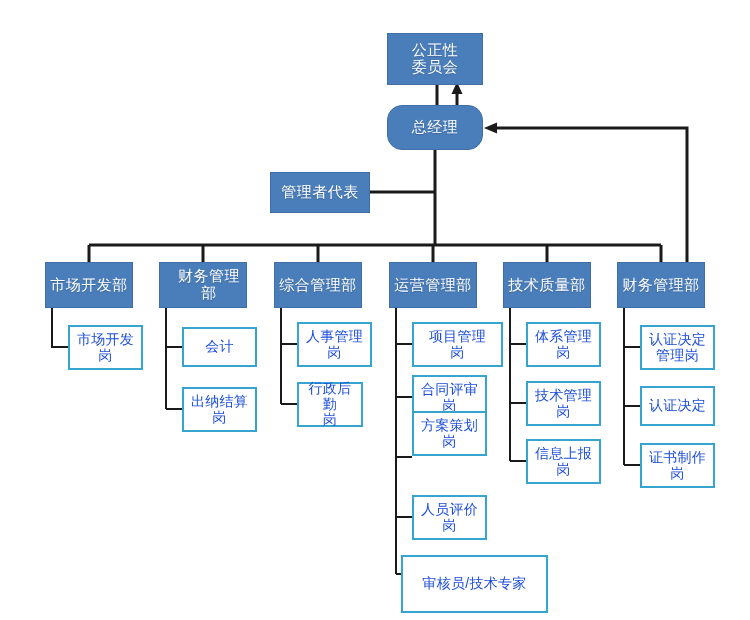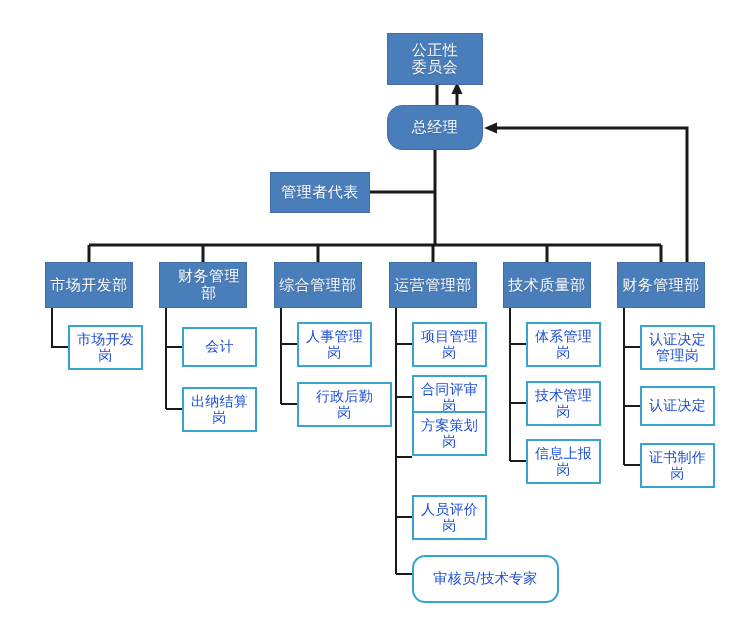--- a/index.html
+++ b/index.html
@@ -155,28 +155,28 @@
       <span class="txt">岗</span>
     </span>
   </div>
 
   <div class="node leaf" style="left:297px; top:322px; width:75px; height:45px;">
     <span>
       <span class="txt">人事管理</span>
       <span class="txt">岗</span>
     </span>
   </div>
-  <div class="node leaf" style="left:297px; top:382px; width:95px; height:45px;">
+  <div class="node leaf" style="left:297px; top:382px; width:66px; height:45px;">
     <span>
       <span class="txt">行政后勤</span>
       <span class="txt">岗</span>
     </span>
   </div>
 
-  <div class="node leaf" style="left:412px; top:322px; width:75px; height:45px;">
+  <div class="node leaf" style="left:412px; top:322px; width:91px; height:45px;">
     <span>
       <span class="txt">项目管理</span>
       <span class="txt">岗</span>
     </span>
   </div>
   <div class="node leaf" style="left:412px; top:375px; width:75px; height:45px;">
     <span>
       <span class="txt">合同评审</span>
       <span class="txt">岗</span>
     </span>
@@ -186,21 +186,21 @@
       <span class="txt">方案策划</span>
       <span class="txt">岗</span>
     </span>
   </div>
   <div class="node leaf" style="left:412px; top:495px; width:75px; height:45px;">
     <span>
       <span class="txt">人员评价</span>
       <span class="txt">岗</span>
     </span>
   </div>
-  <div class="node leaf" style="left:412px; top:555px; width:147px; height:48px;border-radius:13px;">
+  <div class="node leaf" style="left:401px; top:555px; width:147px; height:58px;">
     <span class="txt">审核员/技术专家</span>
   </div>
 
   <div class="node leaf" style="left:526px; top:322px; width:75px; height:45px;">
     <span>
       <span class="txt">体系管理</span>
       <span class="txt">岗</span>
     </span>
   </div>
   <div class="node leaf" style="left:526px; top:381px; width:75px; height:45px;">

